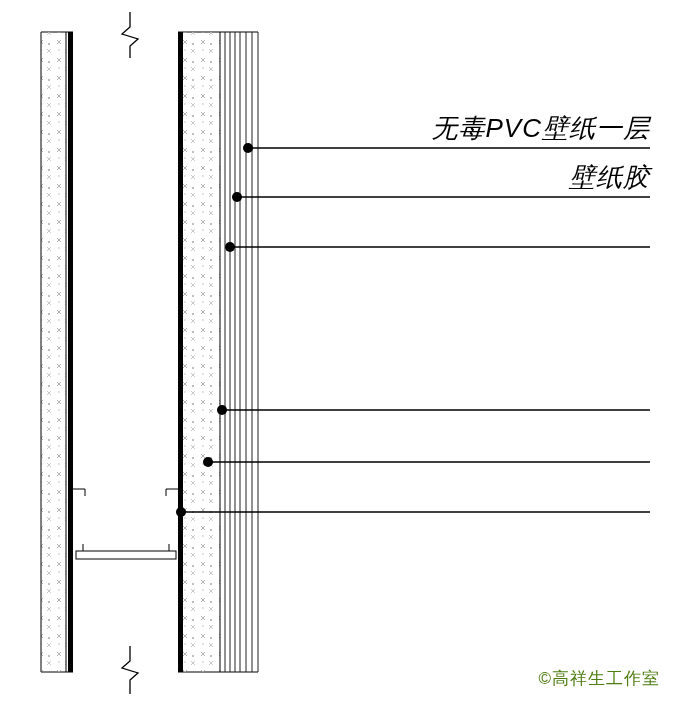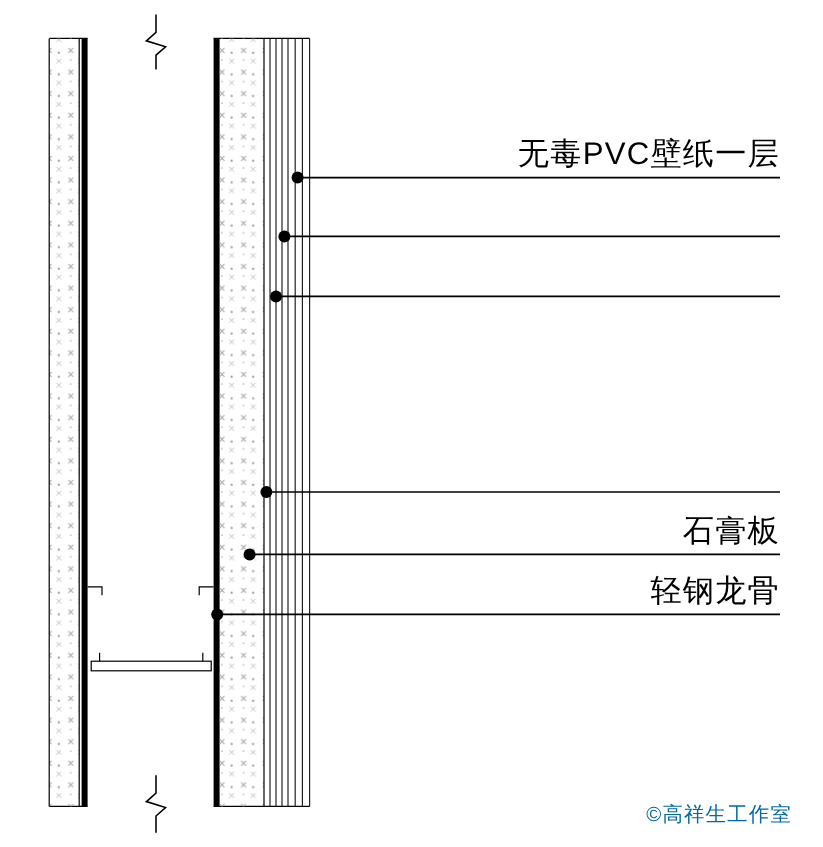--- a/index.html
+++ b/index.html
@@ -15,28 +15,29 @@
   .canvas > svg { position: absolute; left: 0; top: 0; }
   .layer-label {
     position: absolute;
     right: 36px;
     text-align: right;
     font-size: 26px;
     line-height: 28px;
     letter-spacing: 1px;
     color: #000000;
     white-space: nowrap;
+    font-style: italic;
   }
   .watermark {
     position: absolute;
     right: 26px;
     top: 667px;
     font-size: 17px;
     letter-spacing: 1px;
-    color: #0369a1;
+    color: #4d7c0f;
     white-space: nowrap;
   }
 </style>
 </head>
 <body>
 
 <div class="canvas">
 
   <svg width="686" height="706" viewBox="0 0 686 706">
     <defs>
@@ -104,18 +105,17 @@
       <circle cx="248" cy="148" r="5"></circle>
       <circle cx="237" cy="197" r="5"></circle>
       <circle cx="230" cy="247" r="5"></circle>
       <circle cx="222" cy="410" r="5"></circle>
       <circle cx="208" cy="462" r="5"></circle>
       <circle cx="181" cy="512" r="5"></circle>
     </g>
   </svg>
 
   <div class="layer-label" style="top:114px">无毒PVC壁纸一层</div>
-  <div class="layer-label" style="top:428px">石膏板</div>
-  <div class="layer-label" style="top:478px">轻钢龙骨</div>
+  <div class="layer-label" style="top:163px">壁纸胶</div>
 
   <div class="watermark">©高祥生工作室</div>
 
 </div>
 
 </body></html>

